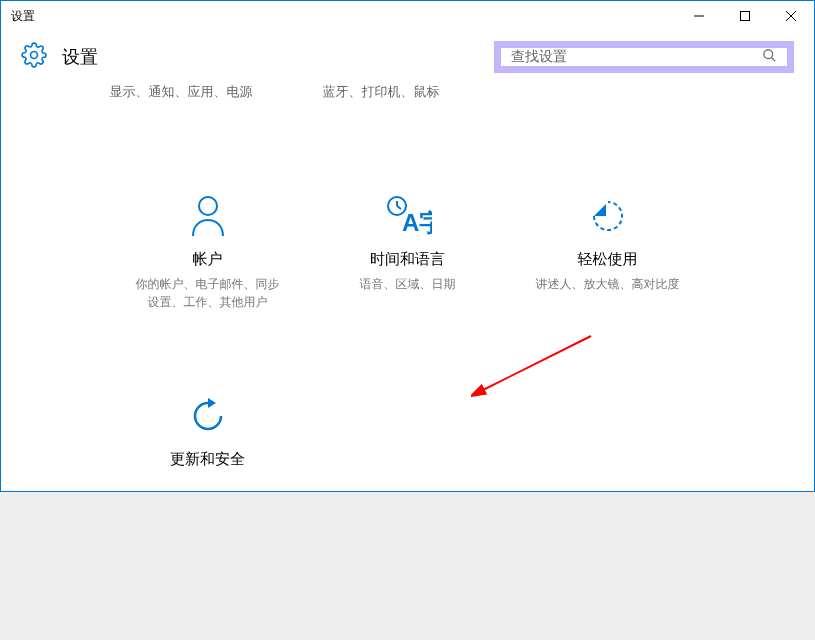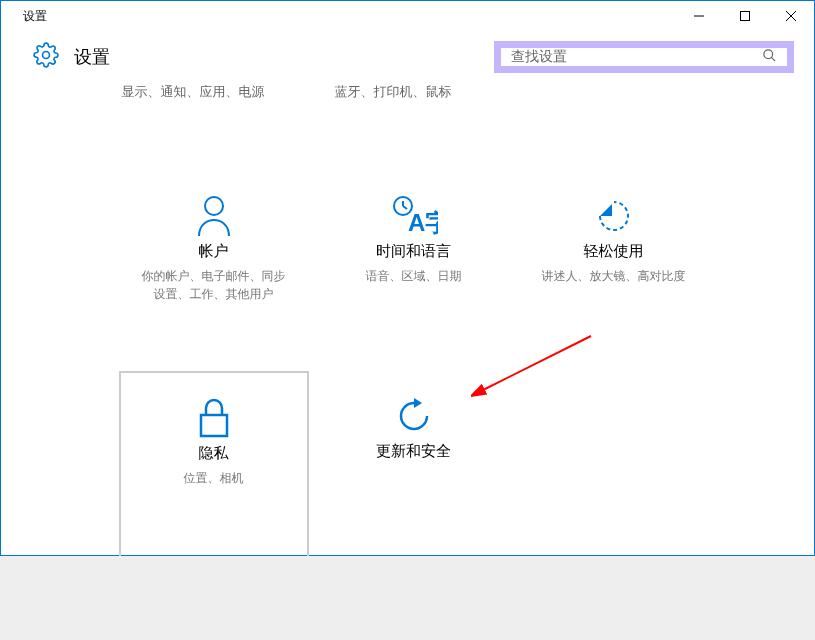--- a/index.html
+++ b/index.html
@@ -1,31 +1,31 @@
 <!DOCTYPE html>
 <html><head>
   <meta charset="utf-8">
   <style>
     * { margin:0; padding:0; box-sizing:border-box; font-family:"Microsoft YaHei","Segoe UI",sans-serif; }
     body { background:#eee; }
-    .window { position:relative; width:815px; height:556px; background:#fff; border:1px solid #0078d7;padding-left:12px; }
+    .window { position:relative; width:815px; height:492px; background:#fff; border:1px solid #0078d7; }
     .titlebar { height:30px; display:flex; align-items:center; justify-content:space-between; padding-left:10px; font-size:12px; }
     .titlebar-buttons { display:flex; height:100%; }
     .titlebar-btn { width:46px; display:flex; align-items:center; justify-content:center; }
     .titlebar-btn svg { width:10px; height:10px; }
     .header { display:flex; align-items:center; padding:10px 20px; gap:15px; }
     .gear { color:#0078d7; }
     .header-title { font-size:18px; font-weight:400; }
     .searchbox { margin-left:auto; width:300px; height:32px; border:7px solid #c4b5fd; display:flex; align-items:center; padding:0 10px; color:#666; font-size:14px; justify-content:space-between; }
     .desc-row { display:flex; justify-content:flex-start; padding:0 80px 20px; }
     .desc { width:200px; text-align:center; font-size:13px; color:#666; }
     .grid { display:grid; grid-template-columns:repeat(3,190px); justify-content:center; gap:10px; padding:50px 0 0; }
     .tile { width:190px; height:190px; display:flex; flex-direction:column; align-items:center; text-align:center; padding:20px 10px 0; }
     .tile.highlighted { border:2px solid #ccc; }
-    .tile-icon { height:50px; display:flex; align-items:center; justify-content:center; color:#0078d7; margin-bottom:1px; }
+    .tile-icon { height:50px; display:flex; align-items:center; justify-content:center; color:#0078d7; margin-bottom:9px; }
     .tile-title { font-size:15px; margin-bottom:6px; }
     .tile-desc { font-size:12px; color:#777; line-height:1.5; padding:0 8px; }
     .arrow { position:absolute; top:330px; left:470px; pointer-events:none; }
   </style>
 </head>
 <body>
 
 <div class="window">
 
   <div class="titlebar">
@@ -103,30 +103,20 @@
       <div class="tile-icon">
           <svg width="40" height="40" viewBox="0 0 40 40" fill="none" stroke="currentColor" stroke-width="2">
             <path d="M6 20 A14 14 0 1 0 20 6" stroke-dasharray="4 3"></path>
             <path d="M18 8 L6 20 L18 20" fill="currentColor" stroke="none"></path>
           </svg>
         </div>
       <div class="tile-title">轻松使用</div>
       <div class="tile-desc">讲述人、放大镜、高对比度</div>
     </div>
 
-    <div class="tile highlighted">
-      <div class="tile-icon">
-          <svg width="34" height="42" viewBox="0 0 34 42" fill="none" stroke="currentColor" stroke-width="2.5">
-            <path d="M9 18 V11 a8 8 0 0 1 16 0 V18"></path>
-            <rect x="4" y="18" width="26" height="21"></rect>
-          </svg>
-        </div>
-      <div class="tile-title">隐私</div>
-      <div class="tile-desc">位置、相机</div>
-    </div>
 
     <div class="tile">
       <div class="tile-icon">
           <svg width="40" height="40" viewBox="0 0 40 40" fill="none" stroke="currentColor" stroke-width="2.5">
             <path d="M33 20 A13 13 0 1 1 20 7"></path>
             <path d="M20 2 L20 12 L28 7 Z" fill="currentColor" stroke="none"></path>
           </svg>
         </div>
       <div class="tile-title">更新和安全</div>
     </div>

